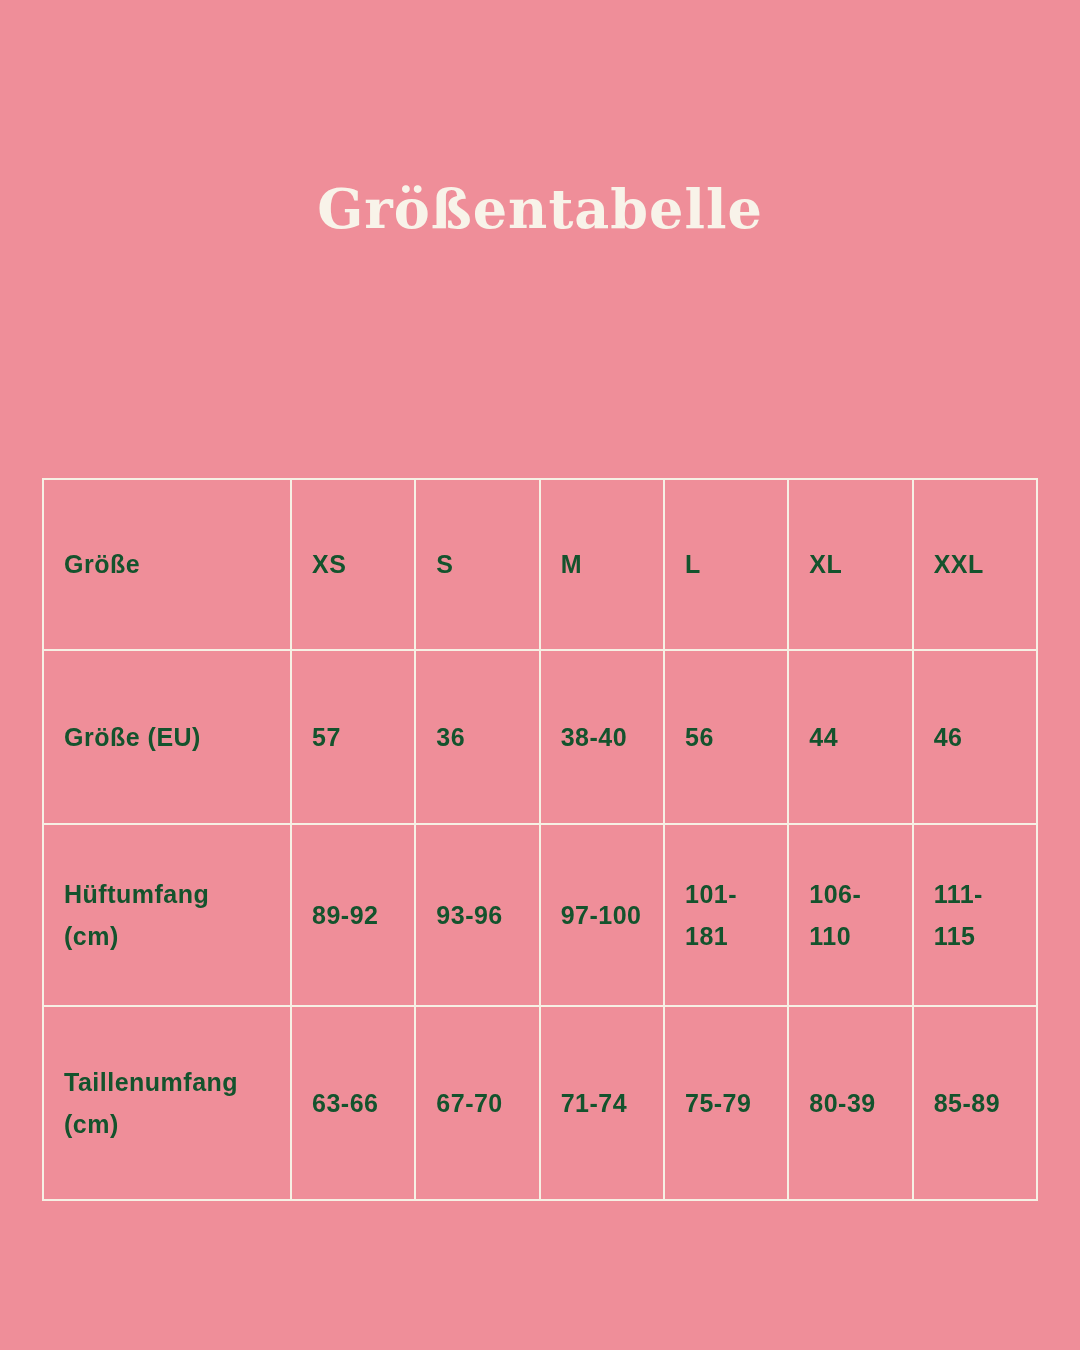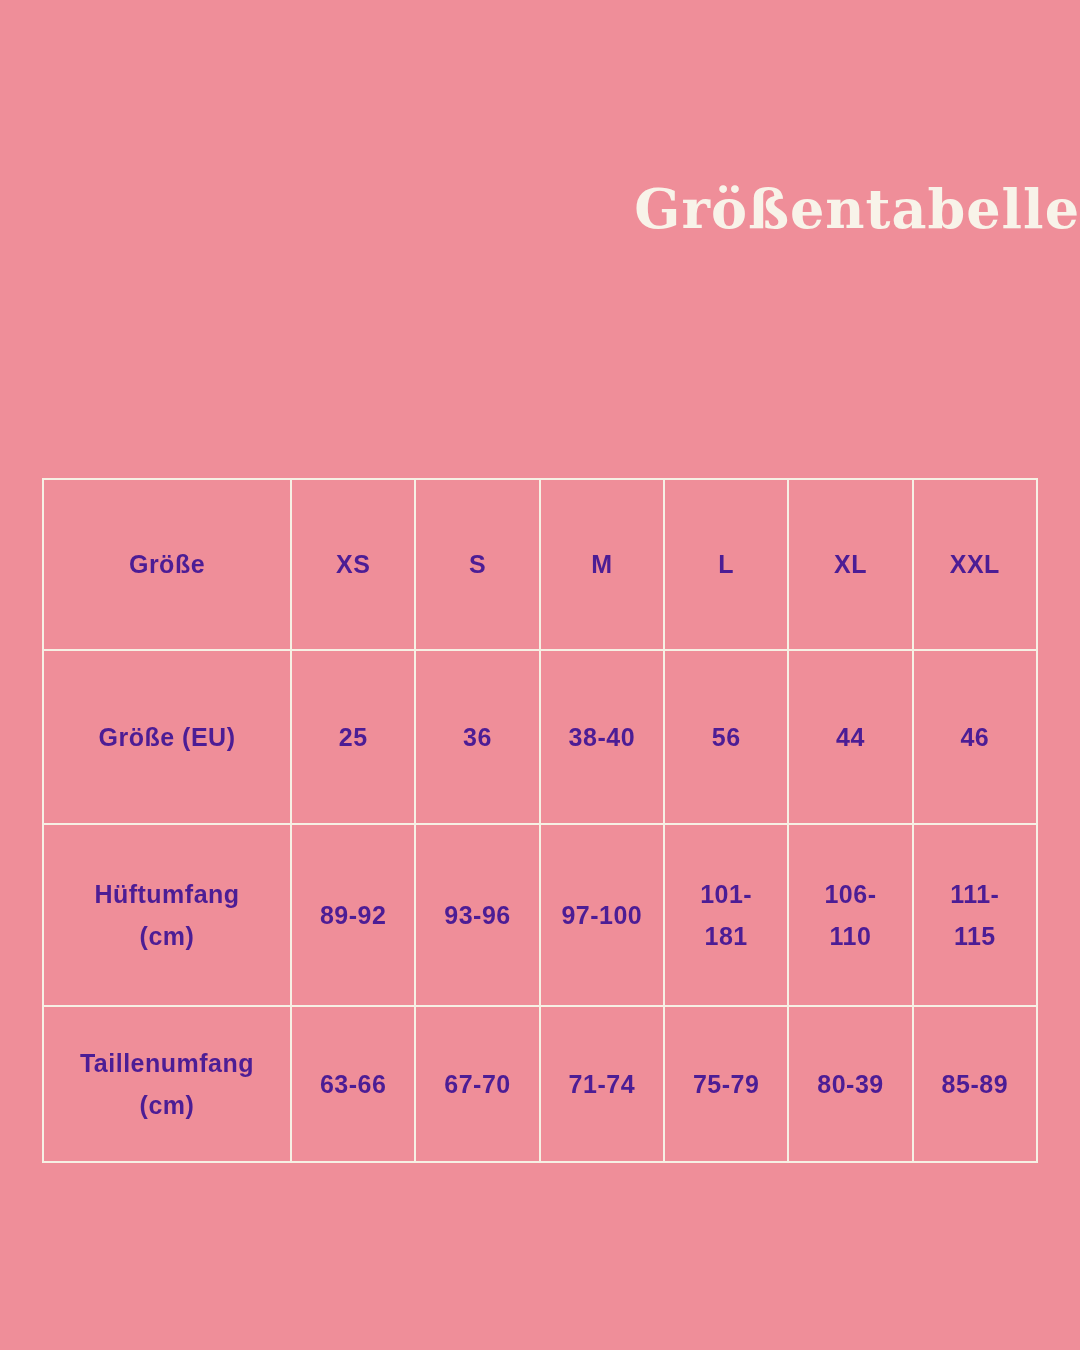--- a/index.html
+++ b/index.html
@@ -18,52 +18,51 @@
   .page {
     position: absolute;
     inset: 0;
   }
   .title {
     position: absolute;
     top: 180px;
     left: 0;
     width: 1080px;
     margin: 0;
-    text-align: right;
+    text-align: center;
     font-family: "DejaVu Serif", "Liberation Serif", serif;
     font-weight: 600;
     font-size: 54px;
     line-height: 1.1;
     letter-spacing: 1px;
     color: #F8F3E9;
   }
   .size-table {
     position: absolute;
     left: 42px;
     top: 478px;
     width: 996px;
     border-collapse: collapse;
     table-layout: fixed;
   }
   .size-table td {
     border: 2px solid #F6F0E4;
-    text-align: center;
     vertical-align: middle;
-    color: #4c1d95;
+    color: #14532d;
     font-weight: bold;
     font-size: 25px;
     line-height: 1.7;
     letter-spacing: 0.5px;
     padding: 0 20px;
   }
   .col-label { width: 248px; }
   .row-header      { height: 171px; }
   .row-size-eu     { height: 174px; }
   .row-hip         { height: 182px; }
-  .row-waist       { height: 156px; }
+  .row-waist       { height: 194px; }
 </style>
 </head>
 <body>
 
 <div class="page">
 
   <h1 class="title">Größentabelle</h1>
 
   <table class="size-table">
     <colgroup>
@@ -76,21 +75,21 @@
         <td>XS</td>
         <td>S</td>
         <td>M</td>
         <td>L</td>
         <td>XL</td>
         <td>XXL</td>
       </tr>
 
       <tr class="row-size-eu">
         <td>Größe (EU)</td>
-        <td>25</td>
+        <td>57</td>
         <td>36</td>
         <td>38-40</td>
         <td>56</td>
         <td>44</td>
         <td>46</td>
       </tr>
 
       <tr class="row-hip">
         <td>Hüftumfang (cm)</td>
         <td>89-92</td>

